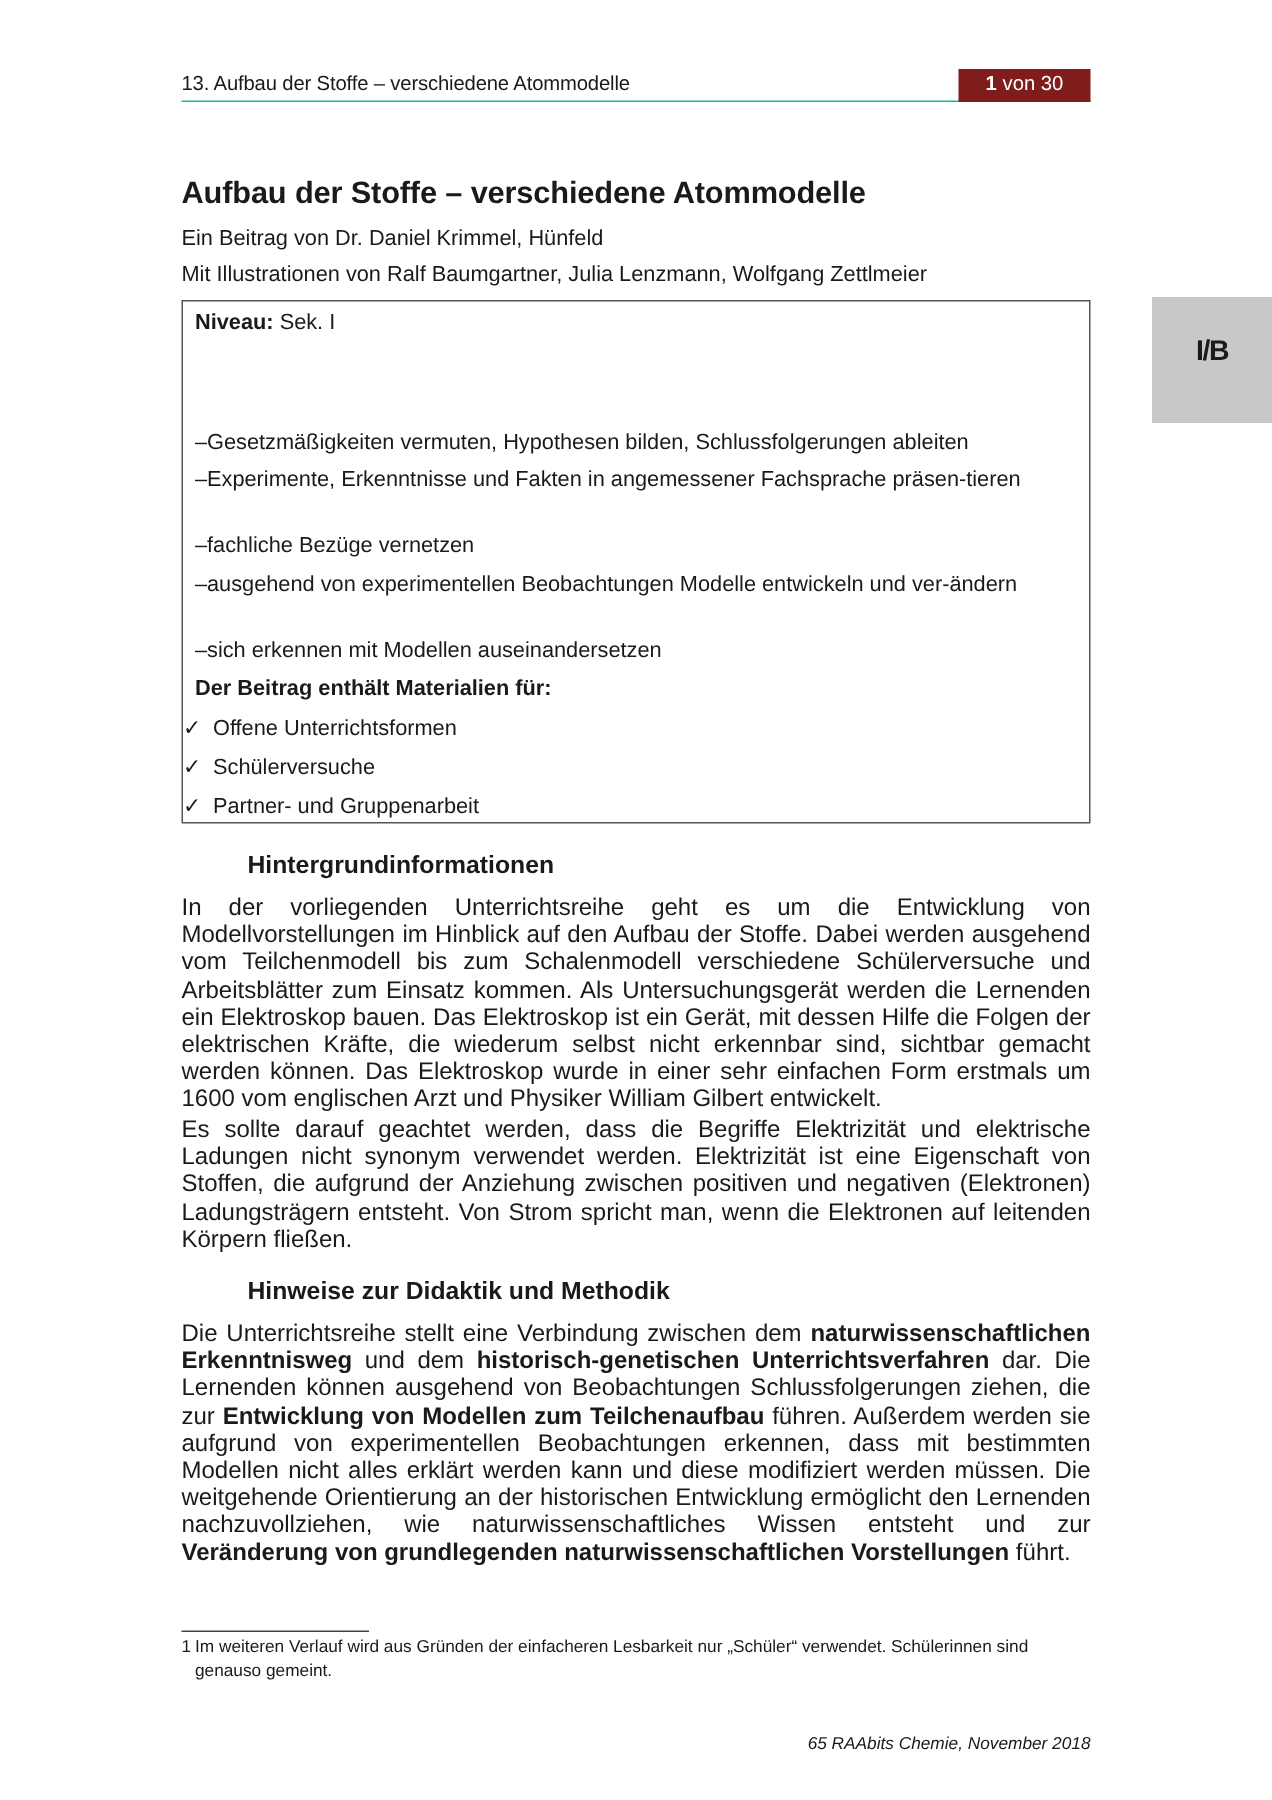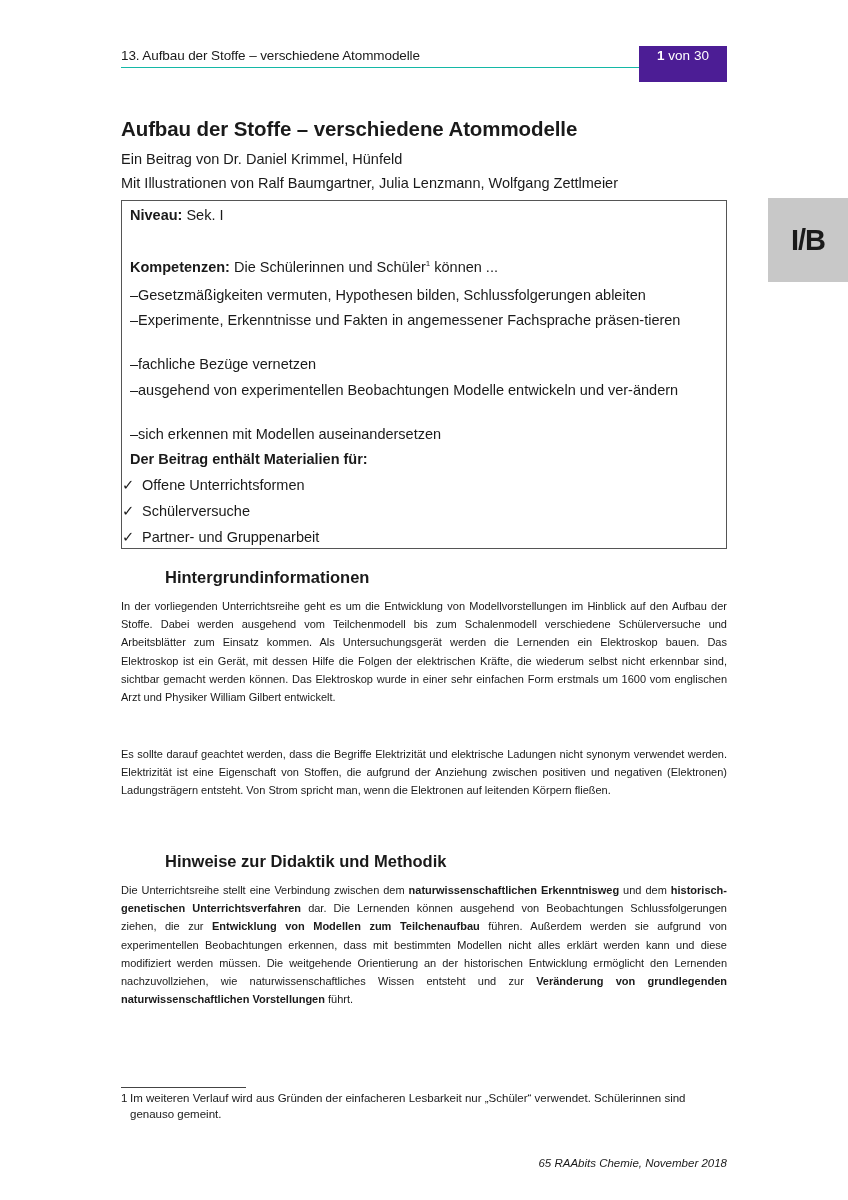--- a/index.html
+++ b/index.html
@@ -1,42 +1,42 @@
 <!DOCTYPE html>
 <html><head>
 <meta charset="utf-8">
 <style>
   * { box-sizing: border-box; margin: 0; padding: 0; }
   html, body { width: 848px; height: 1200px; background: #ffffff; }
   body { position: relative; font-family: "Liberation Sans", sans-serif; color: #1a1a1a; overflow: hidden; }
 
   .running-head { position: absolute; left: 121px; top: 46px; width: 606px; height: 22px; border-bottom: 1px solid #14b8a6; }
   .running-head .title { position: absolute; left: 0; top: 2px; font-size: 13.5px; letter-spacing: -0.1px; }
-  .page-badge { position: absolute; right: 0; top: 0; width: 88px; height: 36px; background: #4c1d95; color: #fff; font-size: 13.5px; text-align: center; line-height: 20px; }
+  .page-badge { position: absolute; right: 0; top: 0; width: 88px; height: 22px; background: #7f1d1d; color: #fff; font-size: 13.5px; text-align: center; line-height: 20px; }
   .page-badge b { font-weight: bold; }
 
   .side-tab { position: absolute; left: 768px; top: 198px; width: 80px; height: 84px; background: #c8c8c8; }
-  .side-tab span { position: absolute; left: 0; width: 80px; top: 26px; text-align: center; font-size: 29px; font-weight: bold; color: #1a1a1a; letter-spacing: -1px; }
+  .side-tab span { position: absolute; left: 0; width: 80px; top: 26px; text-align: center; font-size: 19px; font-weight: bold; color: #1a1a1a; letter-spacing: -1px; }
 
   .doc-title { position: absolute; left: 121px; top: 117px; font-size: 20.5px; font-weight: bold; letter-spacing: -0.1px; }
   .byline { position: absolute; left: 121px; font-size: 14.5px; }
   .byline.l1 { top: 151px; }
   .byline.l2 { top: 175px; }
 
   .info-box { position: absolute; left: 121px; top: 200px; width: 606px; height: 349px; border: 1.5px solid #555; }
   .info-line { position: absolute; left: 8px; font-size: 14.5px; white-space: nowrap; }
   .info-line b { font-weight: bold; }
   .dash-item { position: absolute; left: 8px; width: 590px; font-size: 14.5px; line-height: 19px; }
   .dash-item .mark { position: absolute; left: 0; top: 0; width: 20px; }
   .dash-item .txt { display: block; margin-left: 8px; }
   .check-item { position: absolute; left: 0; font-size: 14.5px; }
   .check-item .mark { display: inline-block; width: 20px; }
 
   .h2 { position: absolute; left: 121px; font-size: 16.5px; font-weight: bold; margin-left: 44px; }
-  .para { position: absolute; left: 121px; width: 606px; font-size: 11px; line-height: 18.2px; text-align: justify; }
+  .para { position: absolute; left: 121px; width: 606px; font-size: 16px; line-height: 18.2px; text-align: justify; }
   .para b { font-weight: bold; }
 
   .fn-rule { position: absolute; left: 121px; top: 1087px; width: 125px; border-top: 1px solid #444; }
   .footnote { position: absolute; left: 121px; top: 1091px; width: 606px; font-size: 11.5px; line-height: 15.5px; }
   .footnote .num { position: absolute; left: 0; top: 0; }
   .footnote .txt { display: block; margin-left: 9px; }
   .footer { position: absolute; right: 121px; top: 1157px; font-size: 11.5px; font-style: italic; }
 </style>
 </head>
 <body>
@@ -54,25 +54,20 @@
 </div>
 
 <h1 class="doc-title">Aufbau der Stoffe – verschiedene Atommodelle</h1>
 <div class="byline l1">Ein Beitrag von Dr. Daniel Krimmel, Hünfeld</div>
 <div class="byline l2">Mit Illustrationen von Ralf Baumgartner, Julia Lenzmann, Wolfgang Zettlmeier</div>
 
 <div class="info-box">
   <div class="info-line" style="top:6px">
     <b>Niveau:</b>
     <span>Sek. I</span>
-  </div>
-  <div class="info-line" style="top:58px">
-    <b>Kompetenzen:</b>
-    <span>Die Schülerinnen und Schüler</span><sup style="font-size:8px">1</sup>
-    <span>können ...</span>
   </div>
 
   <div class="dash-item" style="top:85px">
     <span class="mark">–</span>
     <span class="txt">Gesetzmäßigkeiten vermuten, Hypothesen bilden, Schlussfolgerungen ableiten</span>
   </div>
   <div class="dash-item" style="top:110px">
     <span class="mark">–</span>
     <span class="txt">Experimente, Erkenntnisse und Fakten in angemessener Fachsprache präsen-tieren</span>
   </div>

